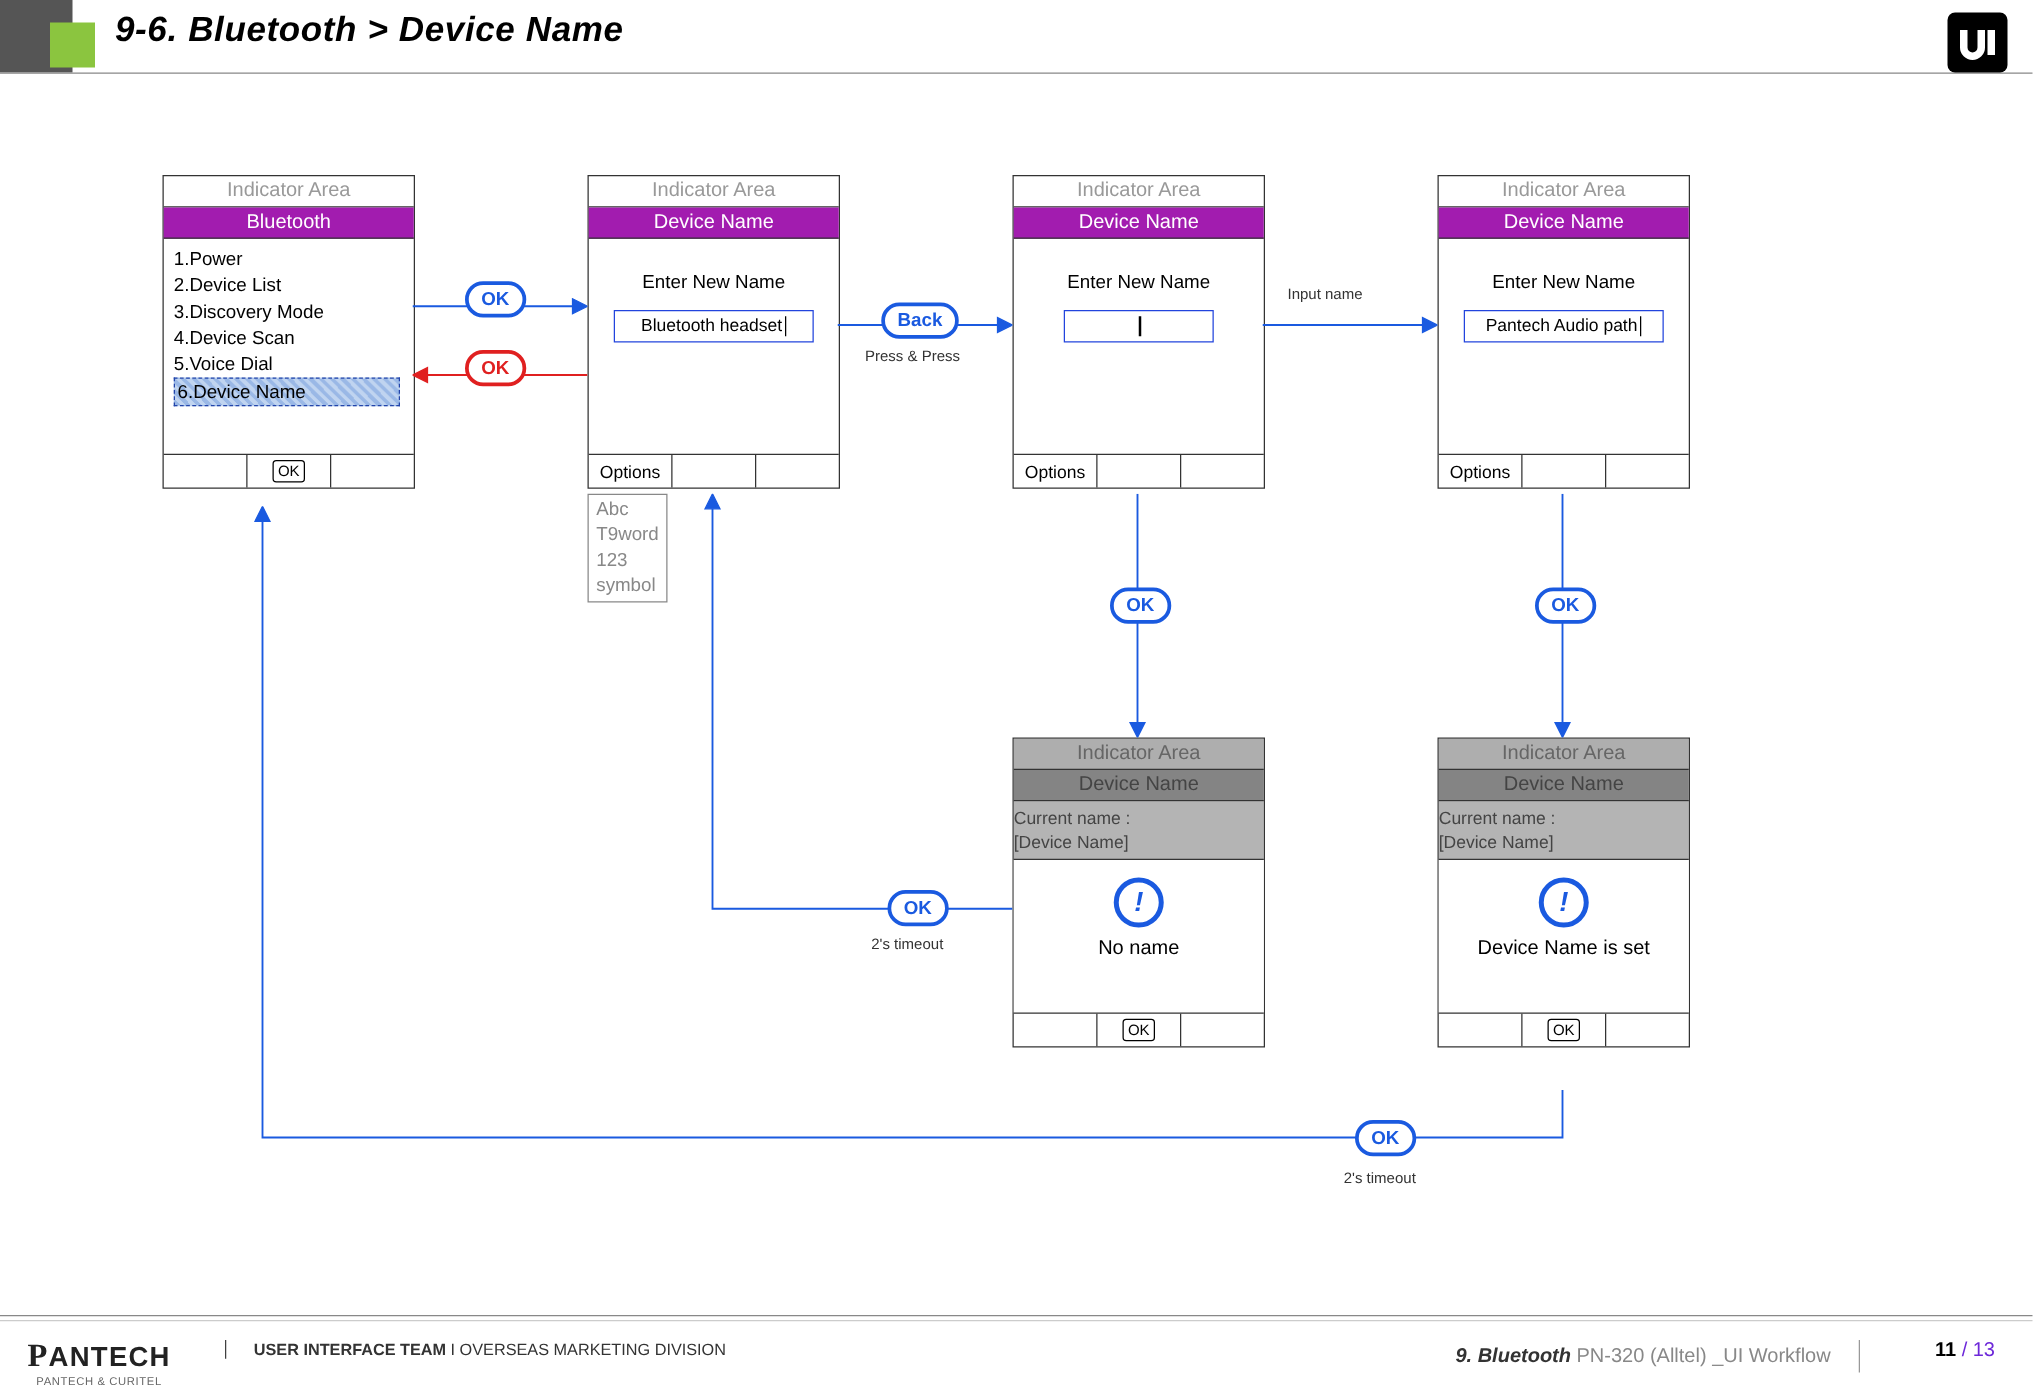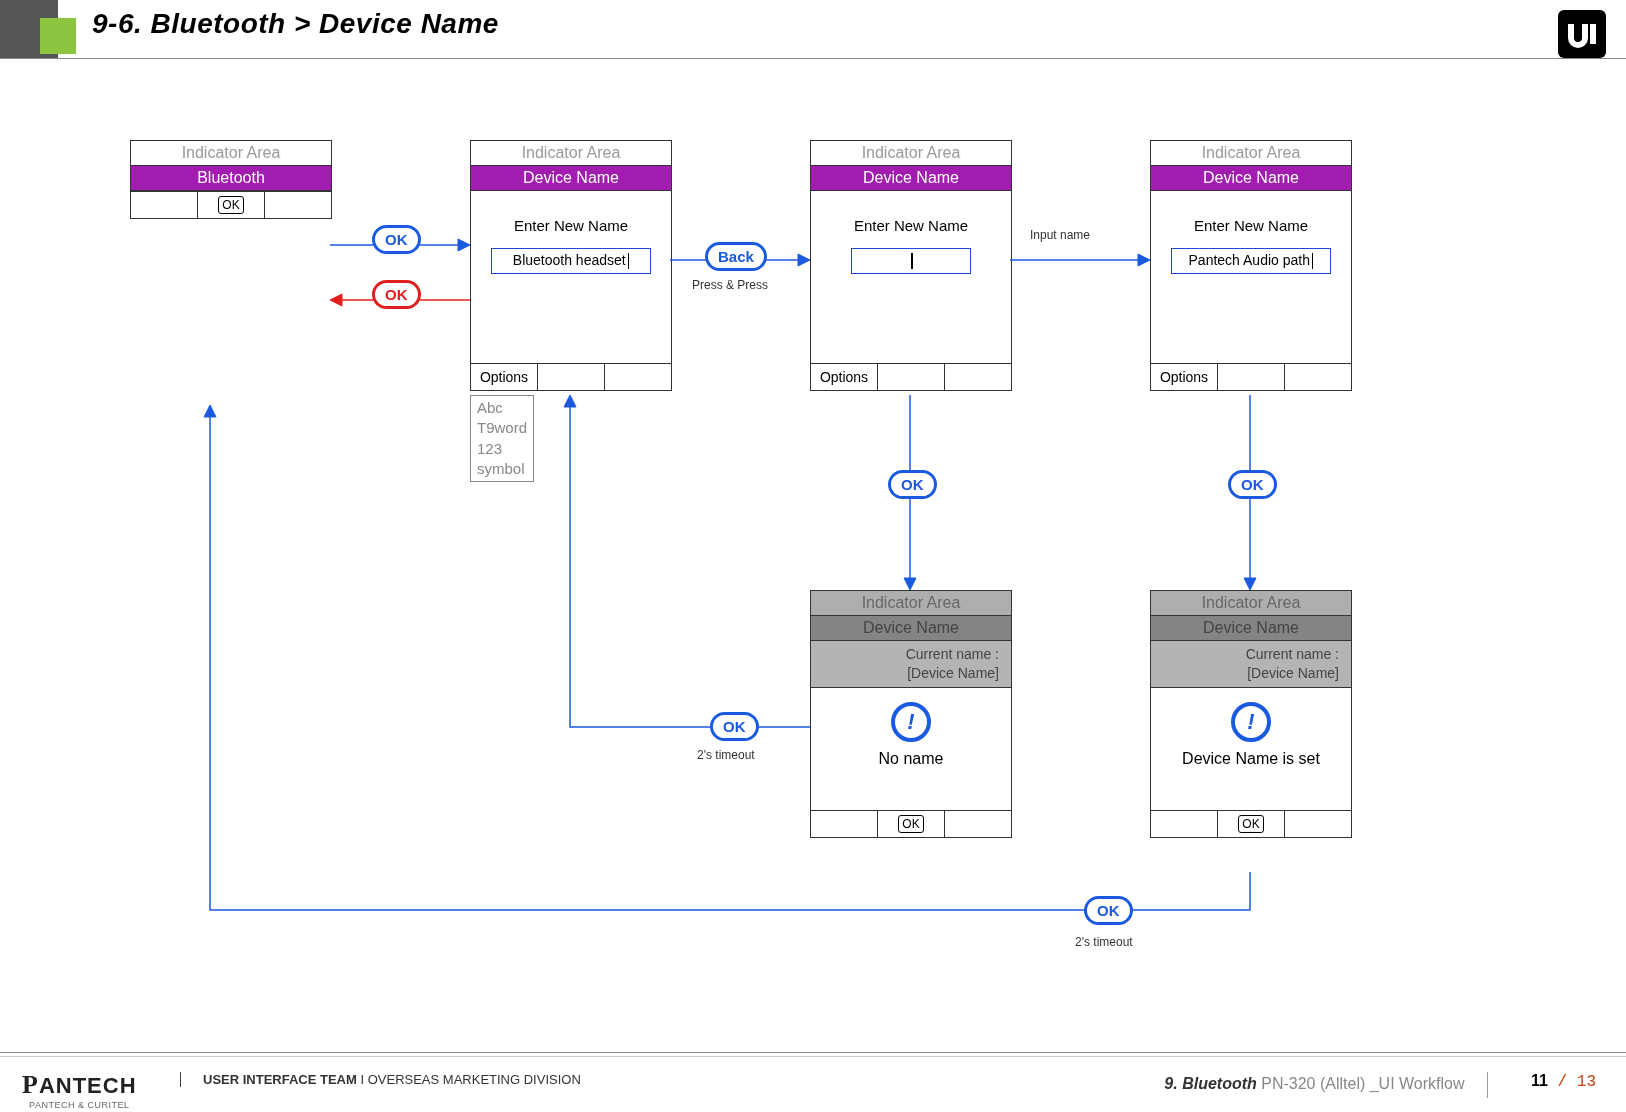--- a/index.html
+++ b/index.html
@@ -28,38 +28,38 @@
 .arrow { position:absolute; z-index:2; }
 .arrow line { stroke-width:1.5; }
 .arrow .blue { stroke:#1a5ae0; }
 .arrow .red { stroke:#e02020; }
 .arrow polygon.blue { fill:#1a5ae0; }
 .arrow polygon.red { fill:#e02020; }
 .label { position:absolute; font-size:12px; color:#333; white-space:nowrap; }
 .options-popup { position:absolute; border:1px solid #888; background:#fff; color:#888; font-size:15px; line-height:1.35; padding:2px 6px; }
 .dim-indicator { text-align:center; color:#666; font-size:16px; padding:3px 0; border-bottom:1px solid #333; background:rgba(120,120,120,0.6); }
 .dim-title { text-align:center; color:#444; font-size:16px; padding:3px 0; border-bottom:1px solid #333; background:rgba(80,80,80,0.7); }
-.dim-body { color:#444; font-size:14px; line-height:1.35; padding:4px 12px; text-align:right; background:rgba(130,130,130,0.6); border-bottom:1px solid #333; }
+.dim-body { color:#444; font-size:14px; line-height:1.35; padding:4px 0; text-align:left; background:rgba(130,130,130,0.6); border-bottom:1px solid #333; }
 .popup { background:#fff; padding:14px 8px 8px; text-align:center; font-size:16px; min-height:100px; }
 .alert-icon { display:inline-block; width:32px; height:32px; border:4px solid #1a5ae0; border-radius:50%; color:#1a5ae0; font-weight:bold; font-size:22px; line-height:32px; font-style:italic; margin-bottom:8px; }
 .footer { position:absolute; left:0; bottom:0; width:1626px; height:60px;text-align:center; }
 .hr-bot { position:absolute; left:0; top:0; width:1626px; height:1px; background:#888; }
 .hr-bot2 { position:absolute; left:0; top:4px; width:1626px; height:1px; background:#ccc; }
 .pantech { position:absolute; left:22px; top:18px; }
 .pantech .main { font-family: Arial, sans-serif; font-size:22px; font-weight:bold; letter-spacing:1px; color:#222; }
 .pantech .main .p { font-family: Georgia, serif; font-size:26px; }
 .pantech .sub { font-size:9px; color:#666; letter-spacing:0.5px; }
 .team { position:absolute; left:180px; top:20px; font-size:13px; color:#333; padding-left:22px; border-left:1px solid #404040; }
 .team .b { font-weight:bold; }
 .section { position:absolute; right:120px; top:20px; font-size:16px; color:#333; }
 .section .b { font-family: Arial Black, Arial, sans-serif; font-weight:900; font-style:italic; }
 .section .g { color:#888; }
 .section .divider { display:inline-block; width:1px; height:26px; background:#999; vertical-align:middle; margin:0 18px; }
 .pagenum { position:absolute; right:30px; top:20px; font-size:16px; font-family: Arial Black, Arial, sans-serif; font-weight:900; }
-.pagenum .g { color:#c2410c; font-weight:normal; font-family:Liberation Mono, monospace; }
+.pagenum .g { color:#6d28d9; font-weight:normal; font-family:Liberation Sans, sans-serif; }
 </style>
 </head>
 <body>
 
 <div class="page">
 
   <div class="square-dark"></div>
   <div class="square-green"></div>
   <div class="title">9-6. Bluetooth &gt; Device Name</div>
   <div class="hr-top"></div>
@@ -67,20 +67,28 @@
     <svg viewBox="0 0 36 36">
         <path fill="#fff" d="M4 8 h6 v14 a4 4 0 0 0 8 0 V8 h6 v14 a10 10 0 0 1 -20 0 z M26 8 h6 v20 h-6 z"></path>
       </svg>
   </div>
 
   <div class="canvas">
 
     <div class="mock" style="left:130px; top:80px;">
       <div class="indicator">Indicator Area</div>
       <div class="titlebar">Bluetooth</div>
+      <div class="body" style="min-height:160px;">
+        <div>1.Power</div>
+        <div>2.Device List</div>
+        <div>3.Discovery Mode</div>
+        <div>4.Device Scan</div>
+        <div>5.Voice Dial</div>
+        <span class="highlight">6.Device Name</span>
+      </div>
       <div class="softbar">
         <div class="left"></div>
         <div>
             <span class="ok">OK</span>
           </div>
         <div class="right"></div>
       </div>
     </div>
 
     <div class="mock" style="left:470px; top:80px;">

